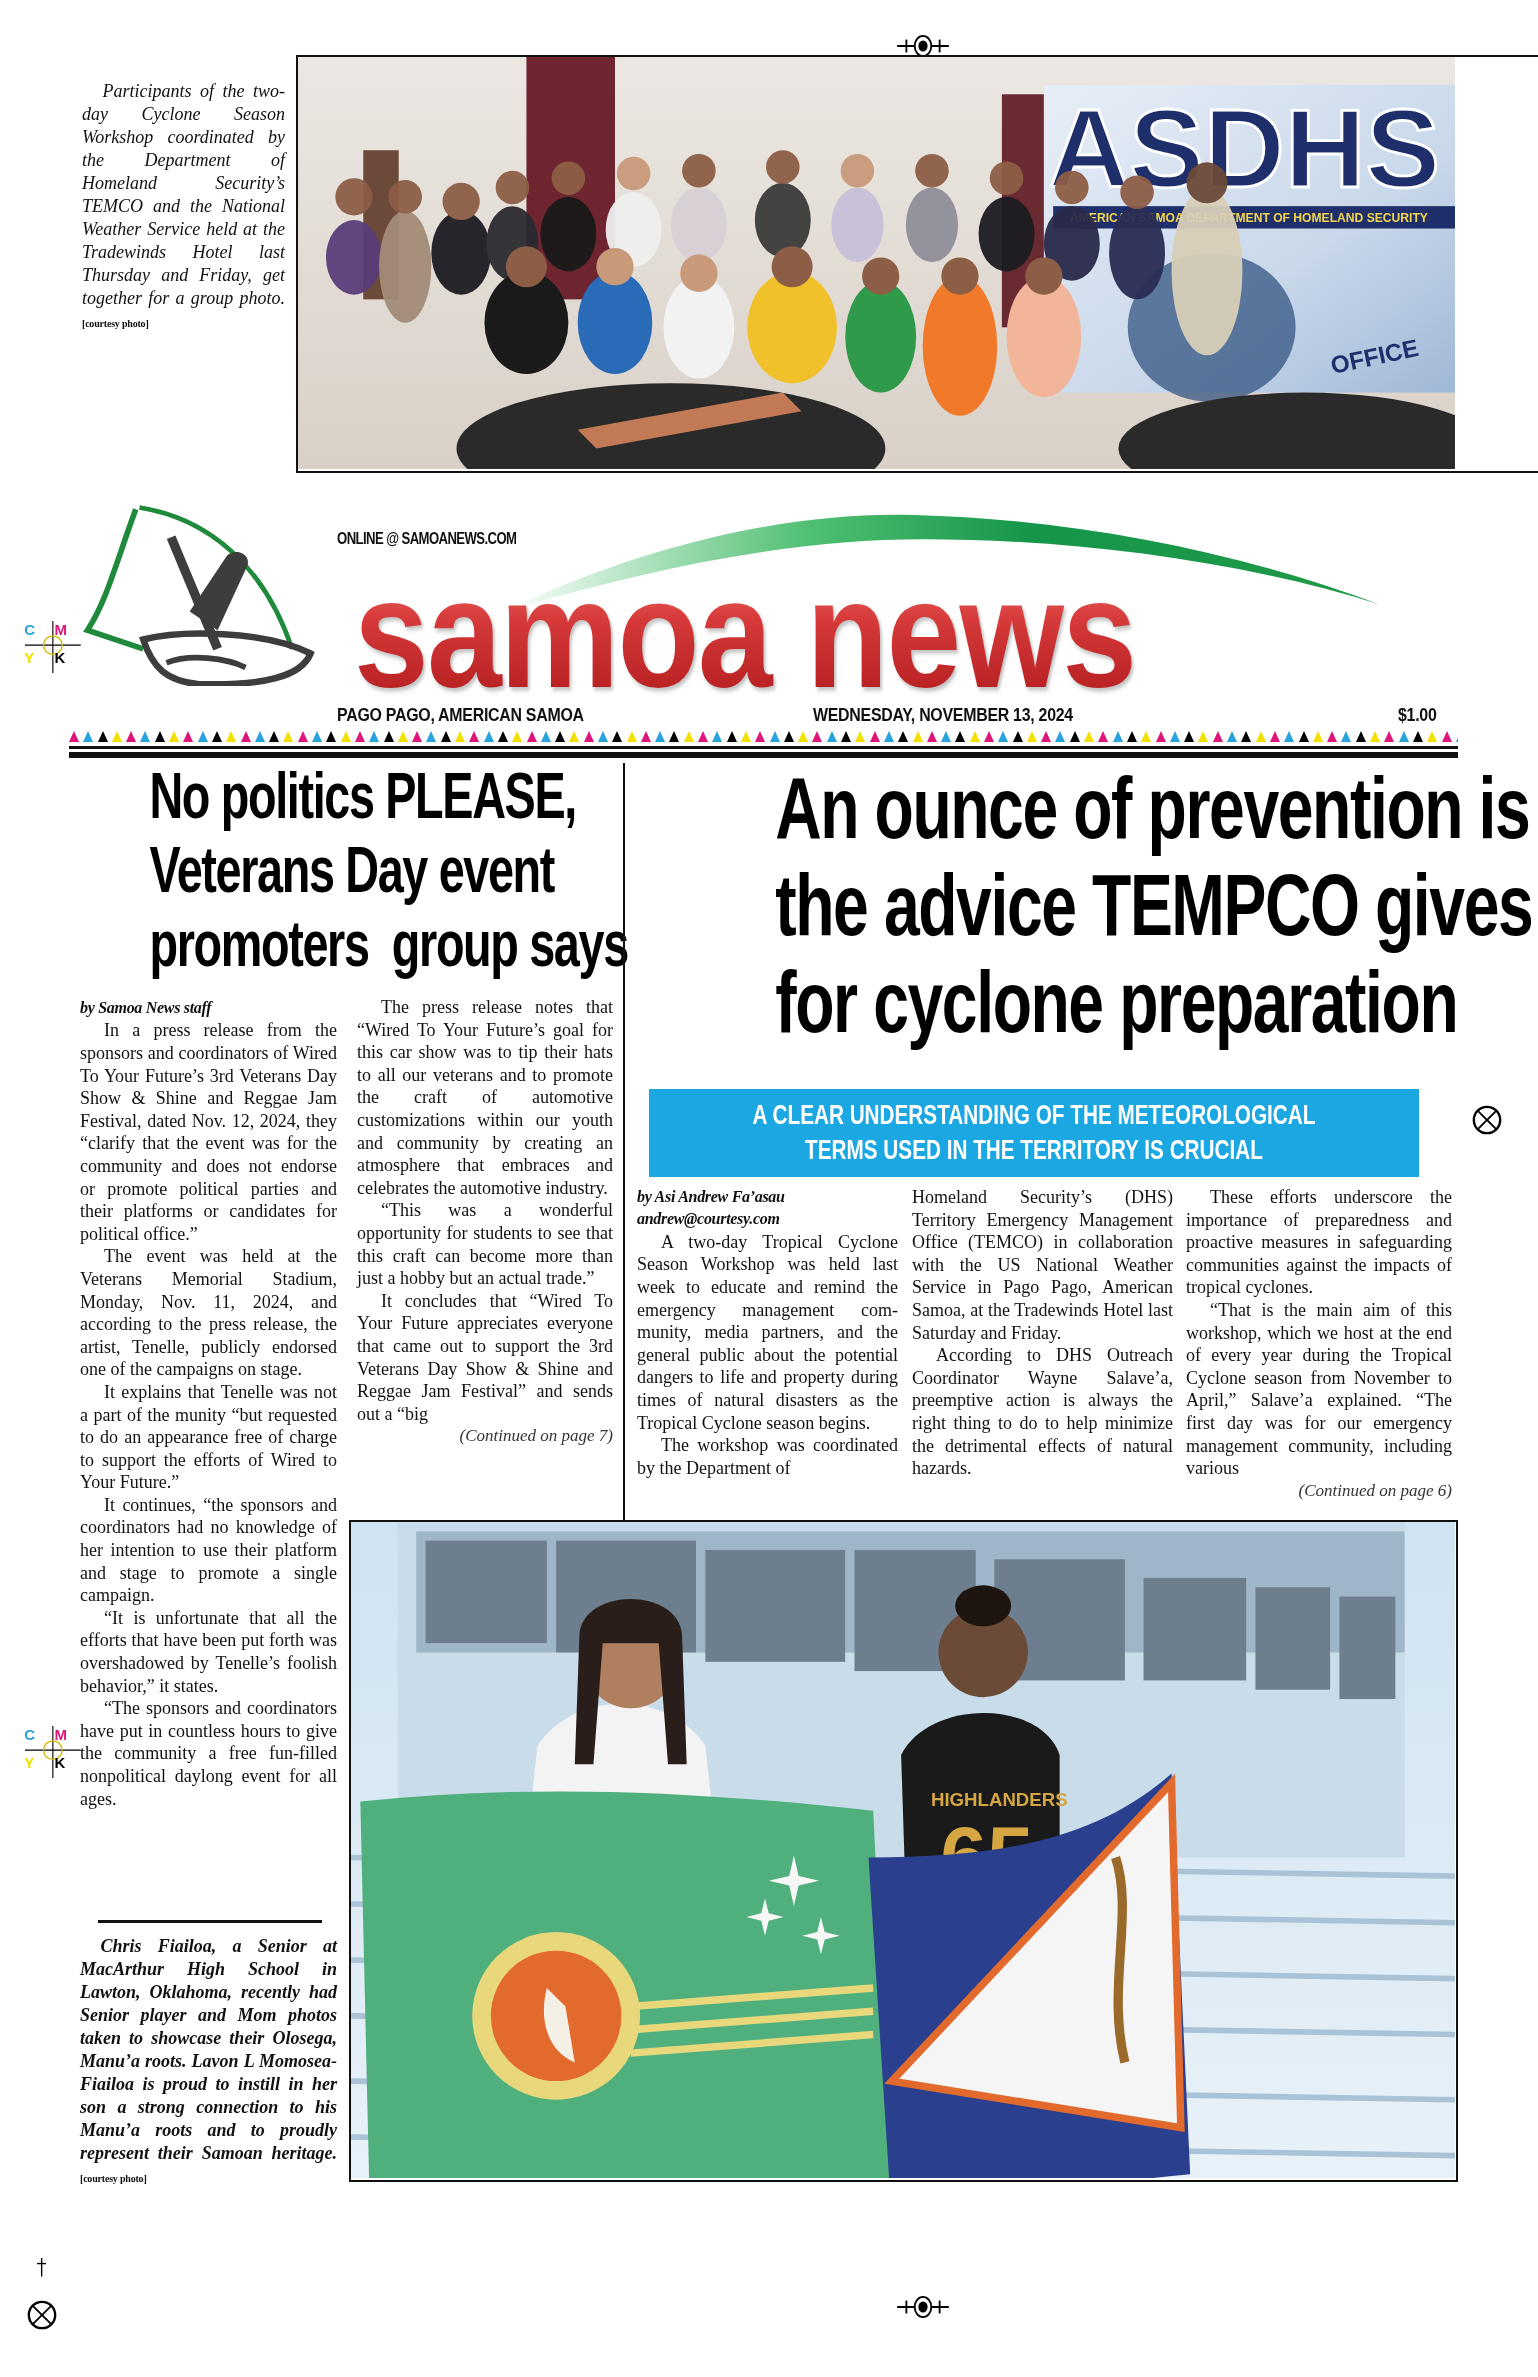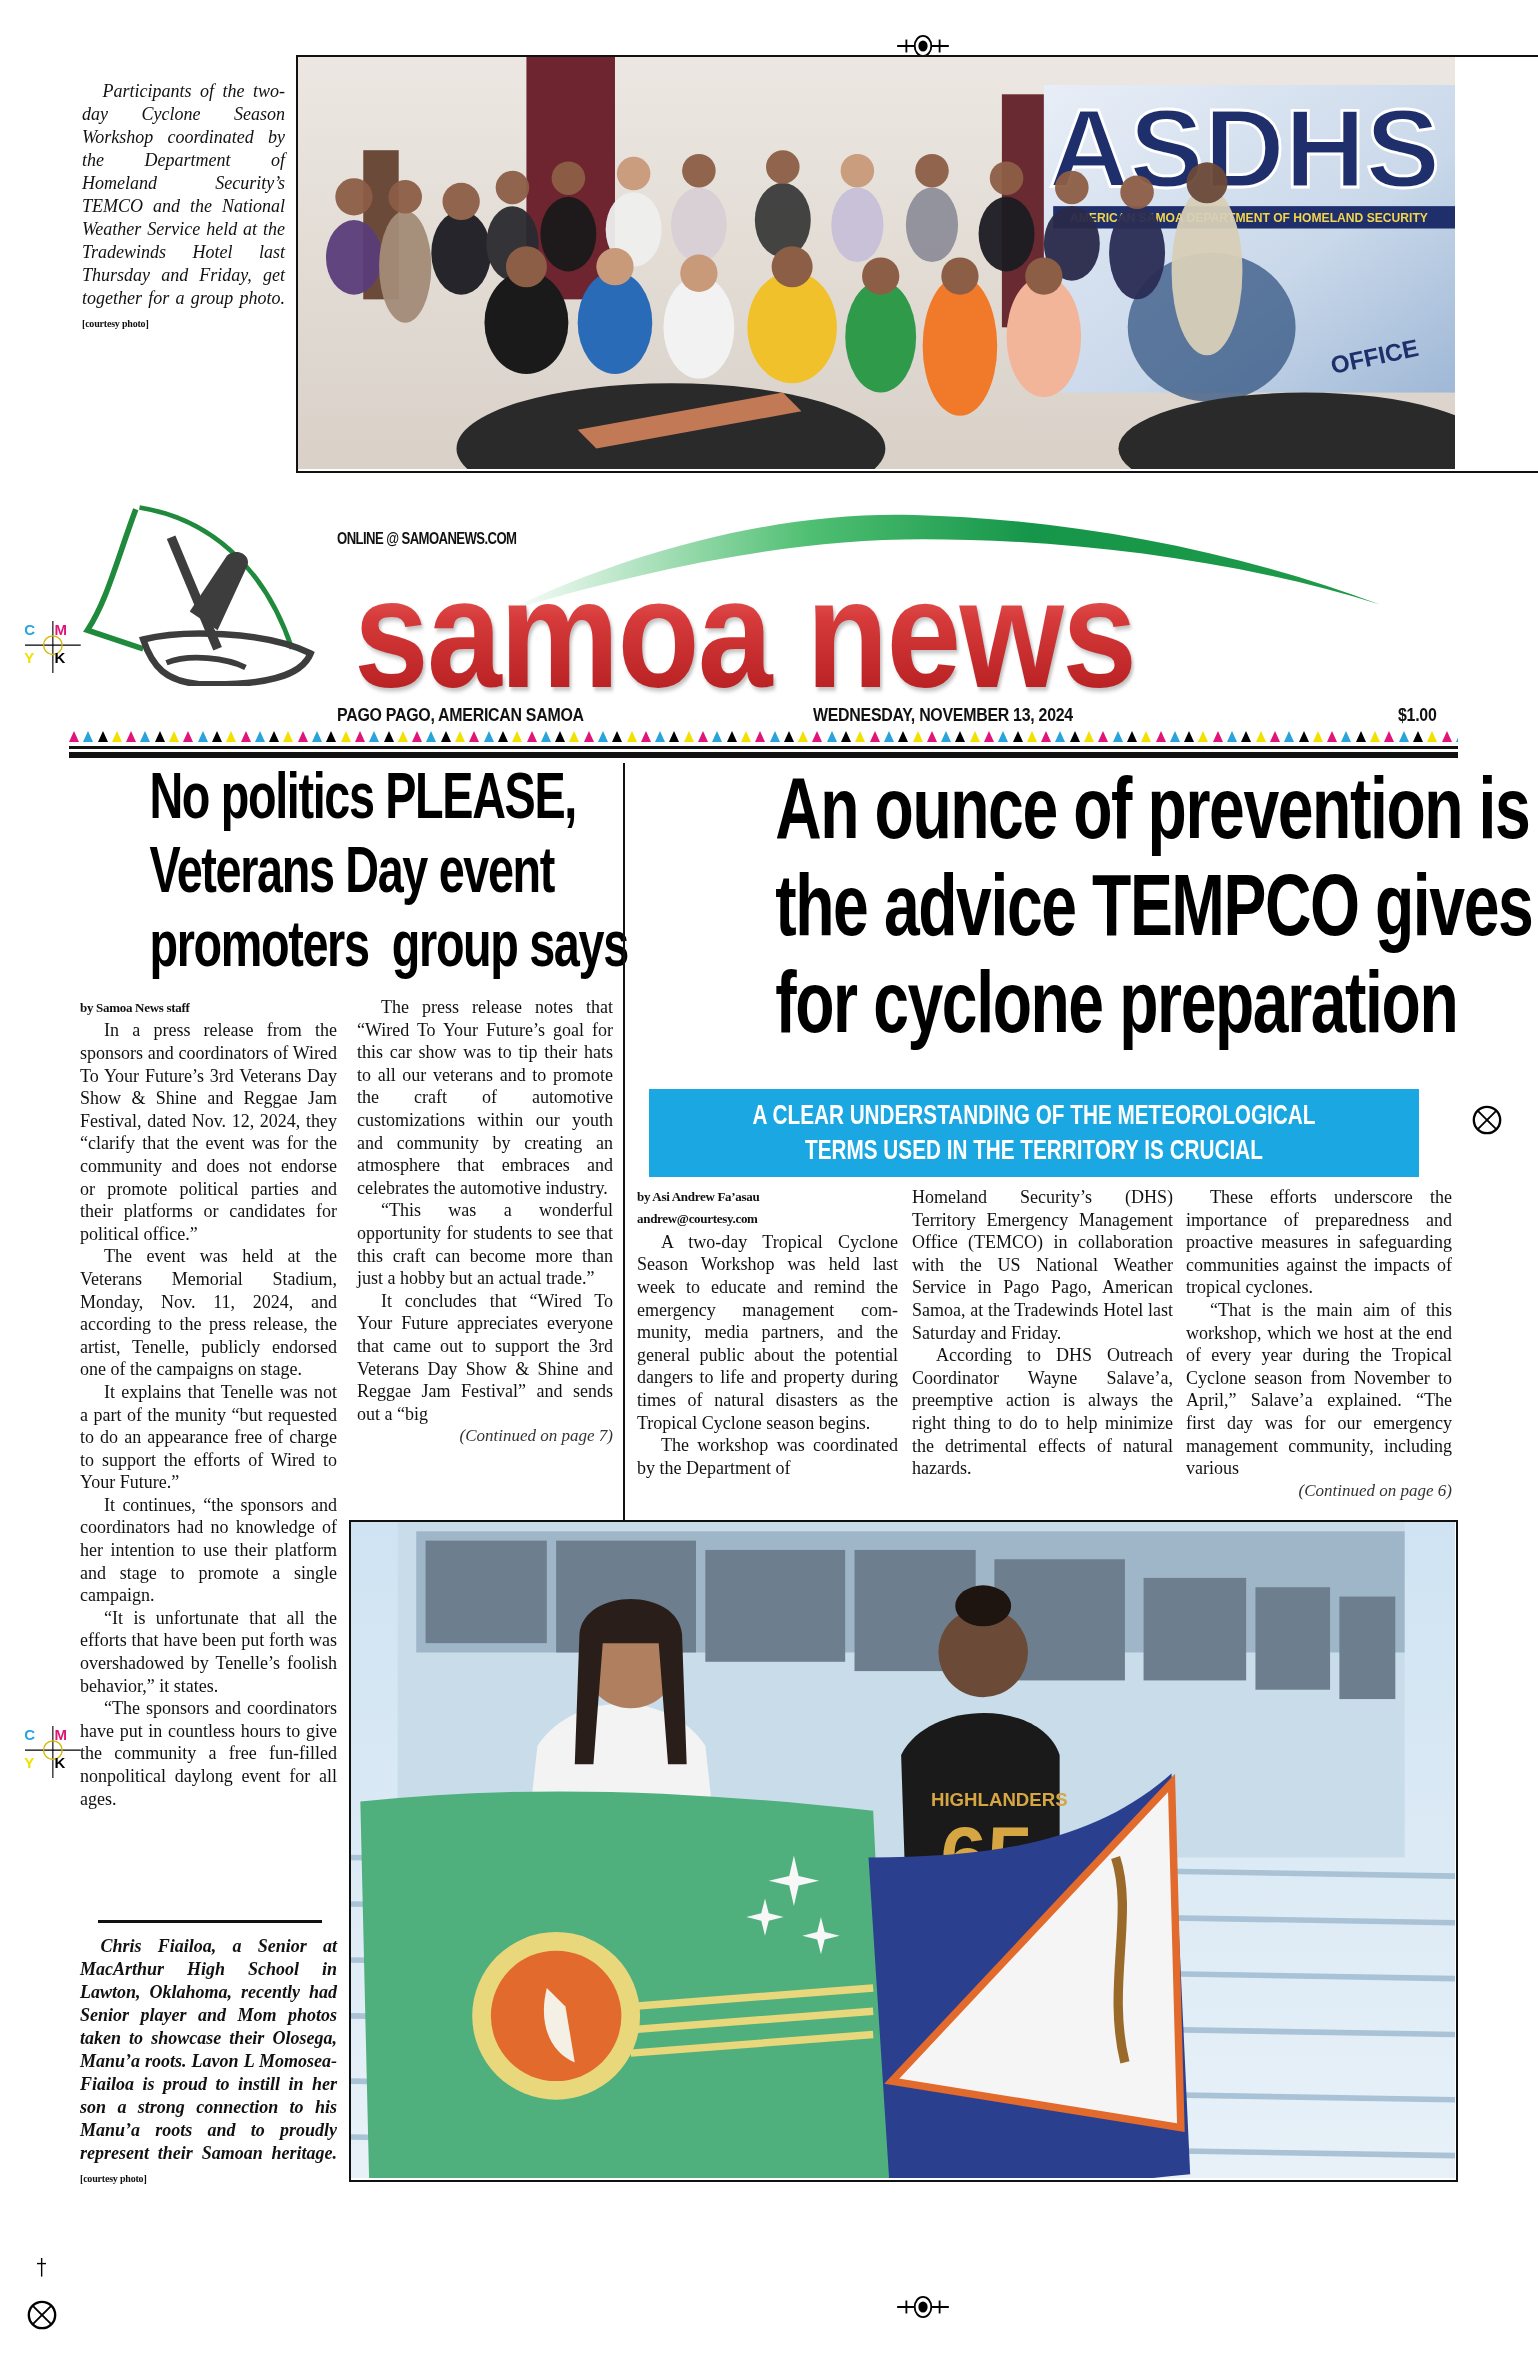--- a/index.html
+++ b/index.html
@@ -57,21 +57,21 @@
     background: #1ba7e1; color: #ffffff; text-align: center;
     font-family: "Liberation Sans", sans-serif; font-weight: bold;
     font-size: 28px; line-height: 35px; padding-top: 7.5px;
   }
   .deck span { display: block; transform: scaleX(0.74); transform-origin: center; white-space: nowrap; }
 
   
   .col { font-family: "Liberation Serif", serif; font-size: 18px; line-height: 22.6px; text-align: justify; color: #111; hyphens: manual; }
   .col p { text-indent: 24px; }
   .col p.noindent { text-indent: 0; }
-  .byline { font-family: "Liberation Serif", serif; font-weight: bold; font-size: 13px; line-height: 22.4px; letter-spacing: -0.3px; }
+  .byline { font-family: "Liberation Serif", serif; font-weight: bold; font-style: italic; font-size: 16px; line-height: 22.4px; letter-spacing: -0.3px; }
   .cont { font-family: "Liberation Serif", serif; font-style: italic; font-size: 17px; color: #333; text-align: right; line-height: 22.4px; }
 
   .vrule { background: #111; width: 1.9px; }
   .hrule { background: #111; height: 2.8px; }
 </style>
 </head>
 <body>
 
 <div class="abs reg-target" style="left:897px; top:34px;">
   <svg width="52" height="24" viewBox="0 0 56 26">

